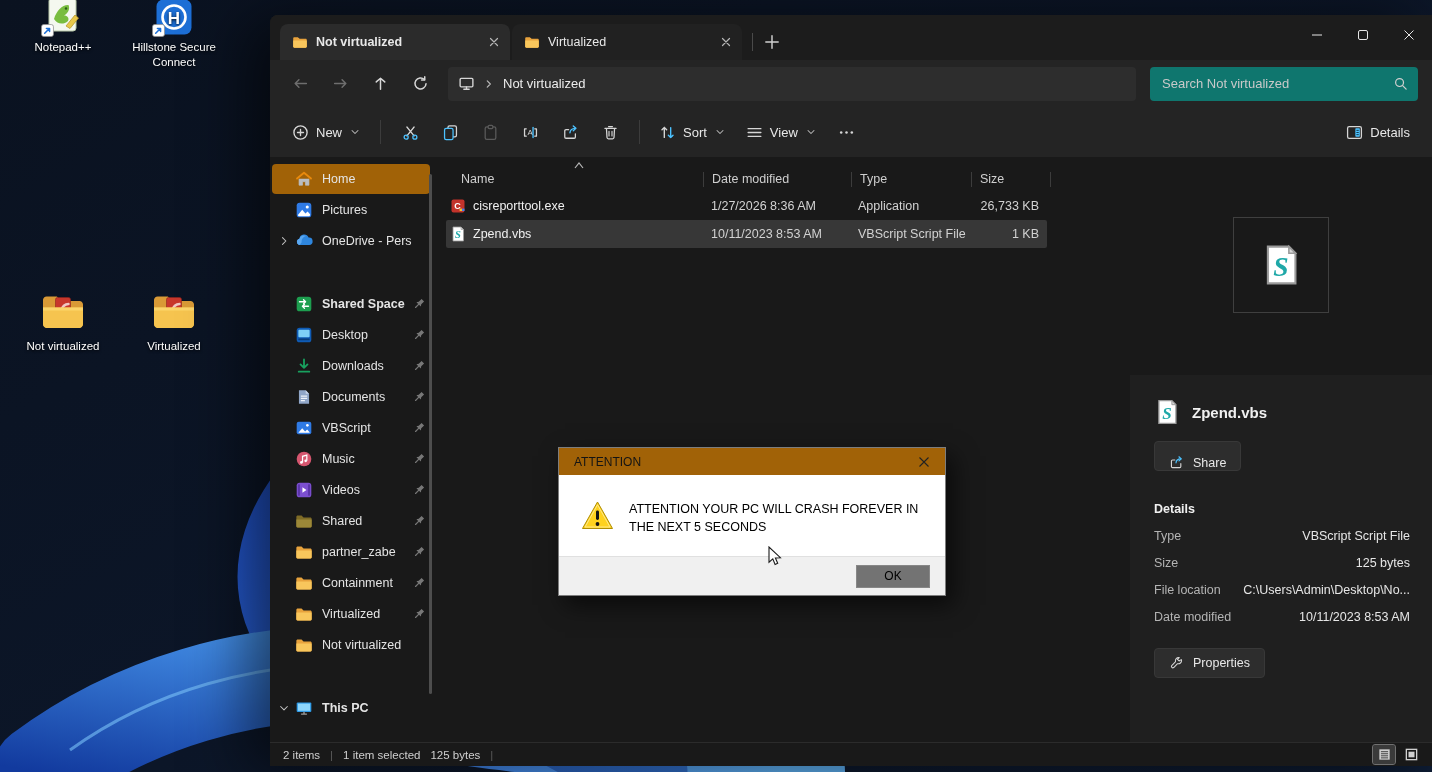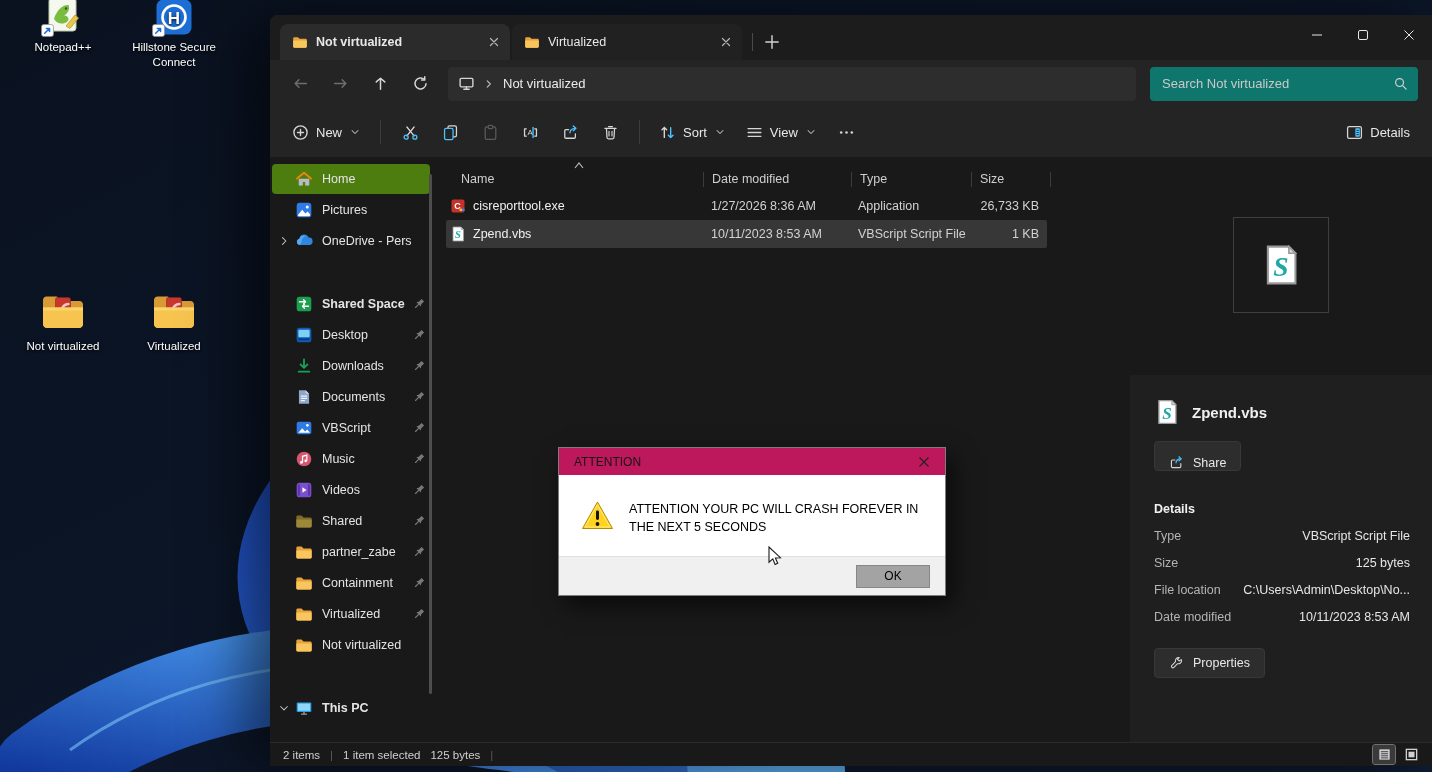--- a/index.html
+++ b/index.html
@@ -63,21 +63,21 @@
   .tb-sep { width:1px; height:24px; background:#3c3c3c; margin:0 9px; flex:none; }
   .tb-right { margin-left:auto; }
 
   
   .main { flex:1; min-height:0; display:flex; background:#191919; }
 
   
   .sidebar { width:163px; flex:none; padding-top:5px; position:relative; overflow:hidden; }
   .side-item { height:30px; display:flex; align-items:center; margin:1px 3px 1px 2px; border-radius:4px;
     color:#e4e4e4; font-size:12.5px; padding-right:4px; }
-  .side-item.selected { background:#4d7c0f; }
+  .side-item.selected { background:#a16207; }
   .side-item.gap { margin-top:33px;font-weight:bold; }
   .side-chev { width:16px; height:14px; flex:none; margin-left:4px; display:flex; align-items:center; justify-content:center; }
   .side-chev svg { width:12px; height:12px; }
   .side-icon { width:18px; height:18px; flex:none; margin:0 9px 0 3px; }
   .side-label { flex:1; min-width:0; white-space:nowrap; overflow:hidden; }
   .side-pin { width:14px; height:14px; flex:none; opacity:.8; }
   .side-scroll { position:absolute; right:1px; top:16px; width:3px; height:520px; background:#4d4d4d; border-radius:2px; }
 
   
   .filearea { flex:1; min-width:0; padding-top:2px; }
@@ -119,30 +119,30 @@
     display:flex; align-items:center; padding:0 10px 0 13px; color:#cfcfcf; font-size:11.5px; gap:10px; }
   .sb-sep { color:#5a5a5a; }
   .sb-views { margin-left:auto; display:flex; gap:5px; }
   .sb-view { width:22px; height:19px; display:flex; align-items:center; justify-content:center; border-radius:2px; }
   .sb-view svg { width:15px; height:15px; }
   .sb-view.active { background:#3a3a3a; outline:1px solid #707070; }
 
   
   .dialog { position:absolute; left:558px; top:447px; width:388px; z-index:50; background:#fff;
     border:1px solid #7d7d7d; box-shadow:7px 9px 22px rgba(0,0,0,.6); }
-  .dialog-titlebar { height:27px; background:#be185d; display:flex; align-items:center; padding-left:15px; }
+  .dialog-titlebar { height:27px; background:#a16207; display:flex; align-items:center; padding-left:15px; }
   .dialog-title { flex:1; color:#141414; font-size:12px; }
   .dialog-close { width:42px; height:100%; display:flex; align-items:center; justify-content:center; }
   .dialog-close svg { width:12px; height:12px; }
   .dialog-body { background:#fff; padding:23px 20px 20px 22px; display:flex; gap:15px; }
   .warn-icon { width:33px; height:31px; flex:none; margin-top:2px; }
   .dialog-msg { width:300px; color:#000; font-size:12.5px; line-height:1.45; margin-top:2px; }
   .dialog-footer { height:39px; background:#f0f0f0; border-top:1px solid #e0e0e0;
     display:flex; align-items:center; justify-content:flex-end; padding:0 15px; }
-  .ok-btn { width:74px; height:23px; background:#a3a3a3; border:1px solid #878787;
+  .ok-btn { width:74px; height:23px; background:#737373; border:1px solid #878787;
     font-size:12px; color:#000; font-family:inherit; display:flex; align-items:center; justify-content:center; }
 
   .cursor { position:absolute; left:766px; top:546px; width:19px; height:21px; z-index:99; }
 </style>
 </head>
 <body>
 
 <svg class="wallpaper" viewBox="0 0 1432 772" preserveAspectRatio="none">
   <defs>
     <linearGradient id="bgGrad" x1="0" y1="0" x2="1" y2="1">

